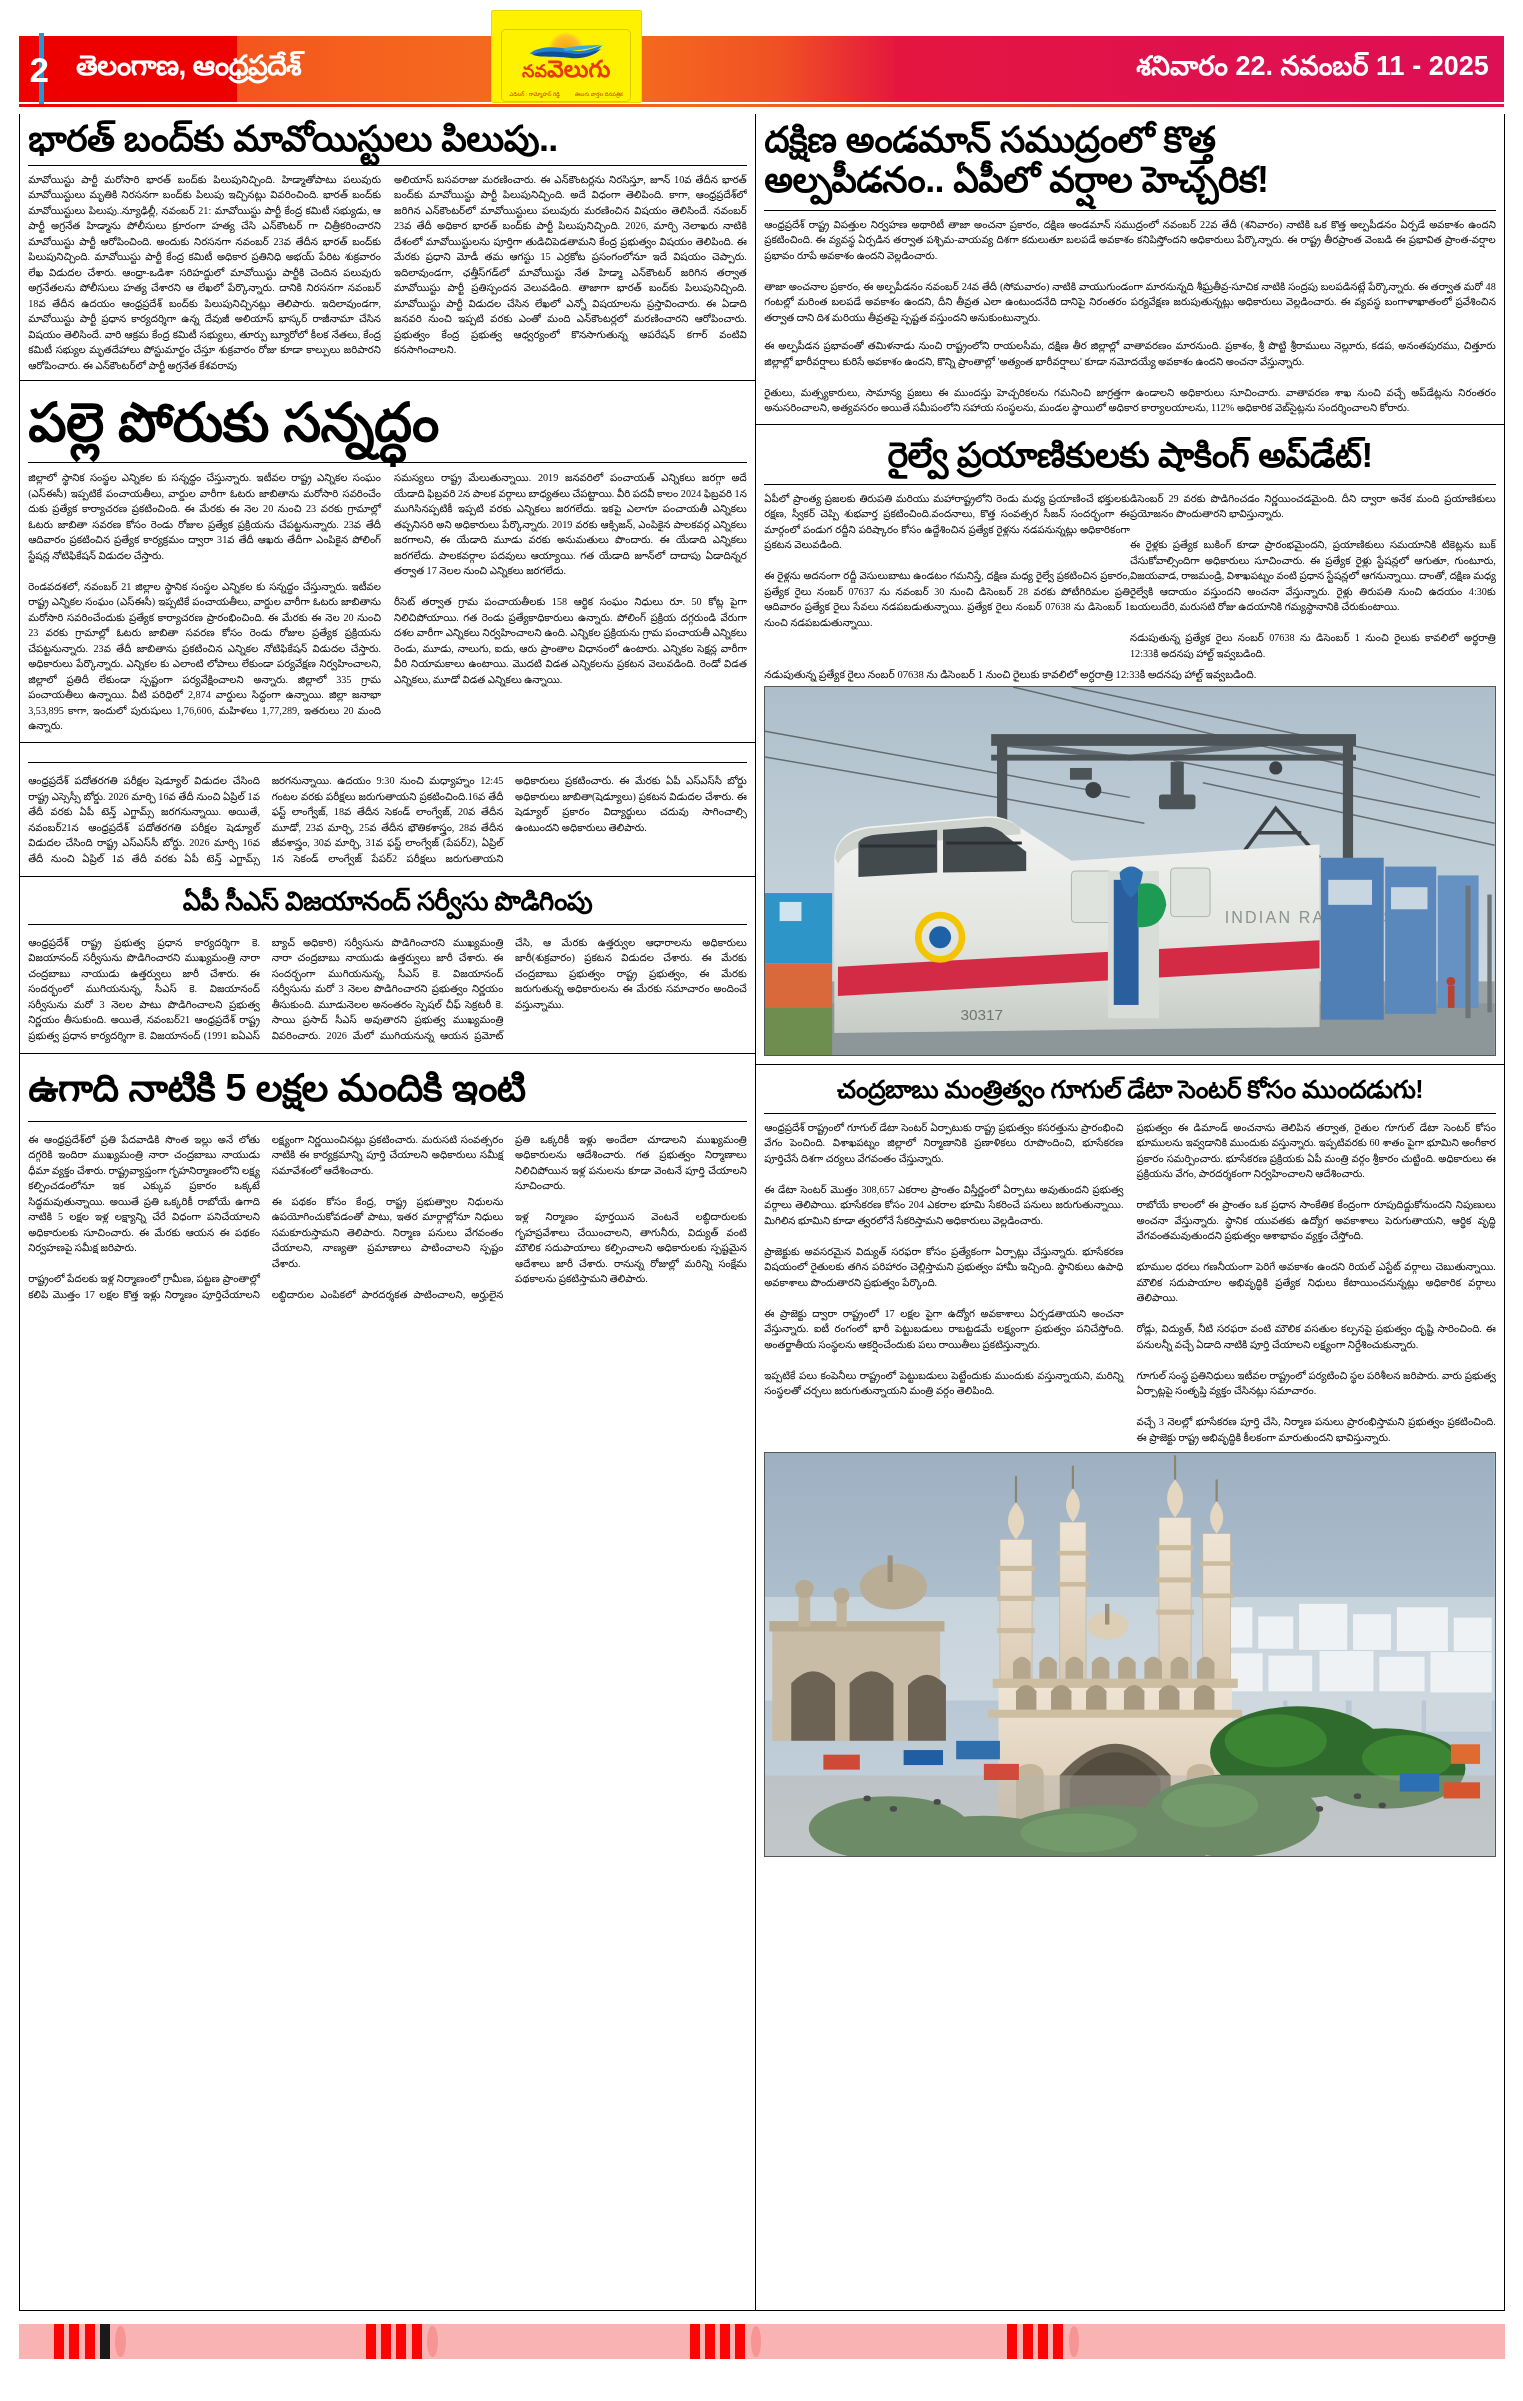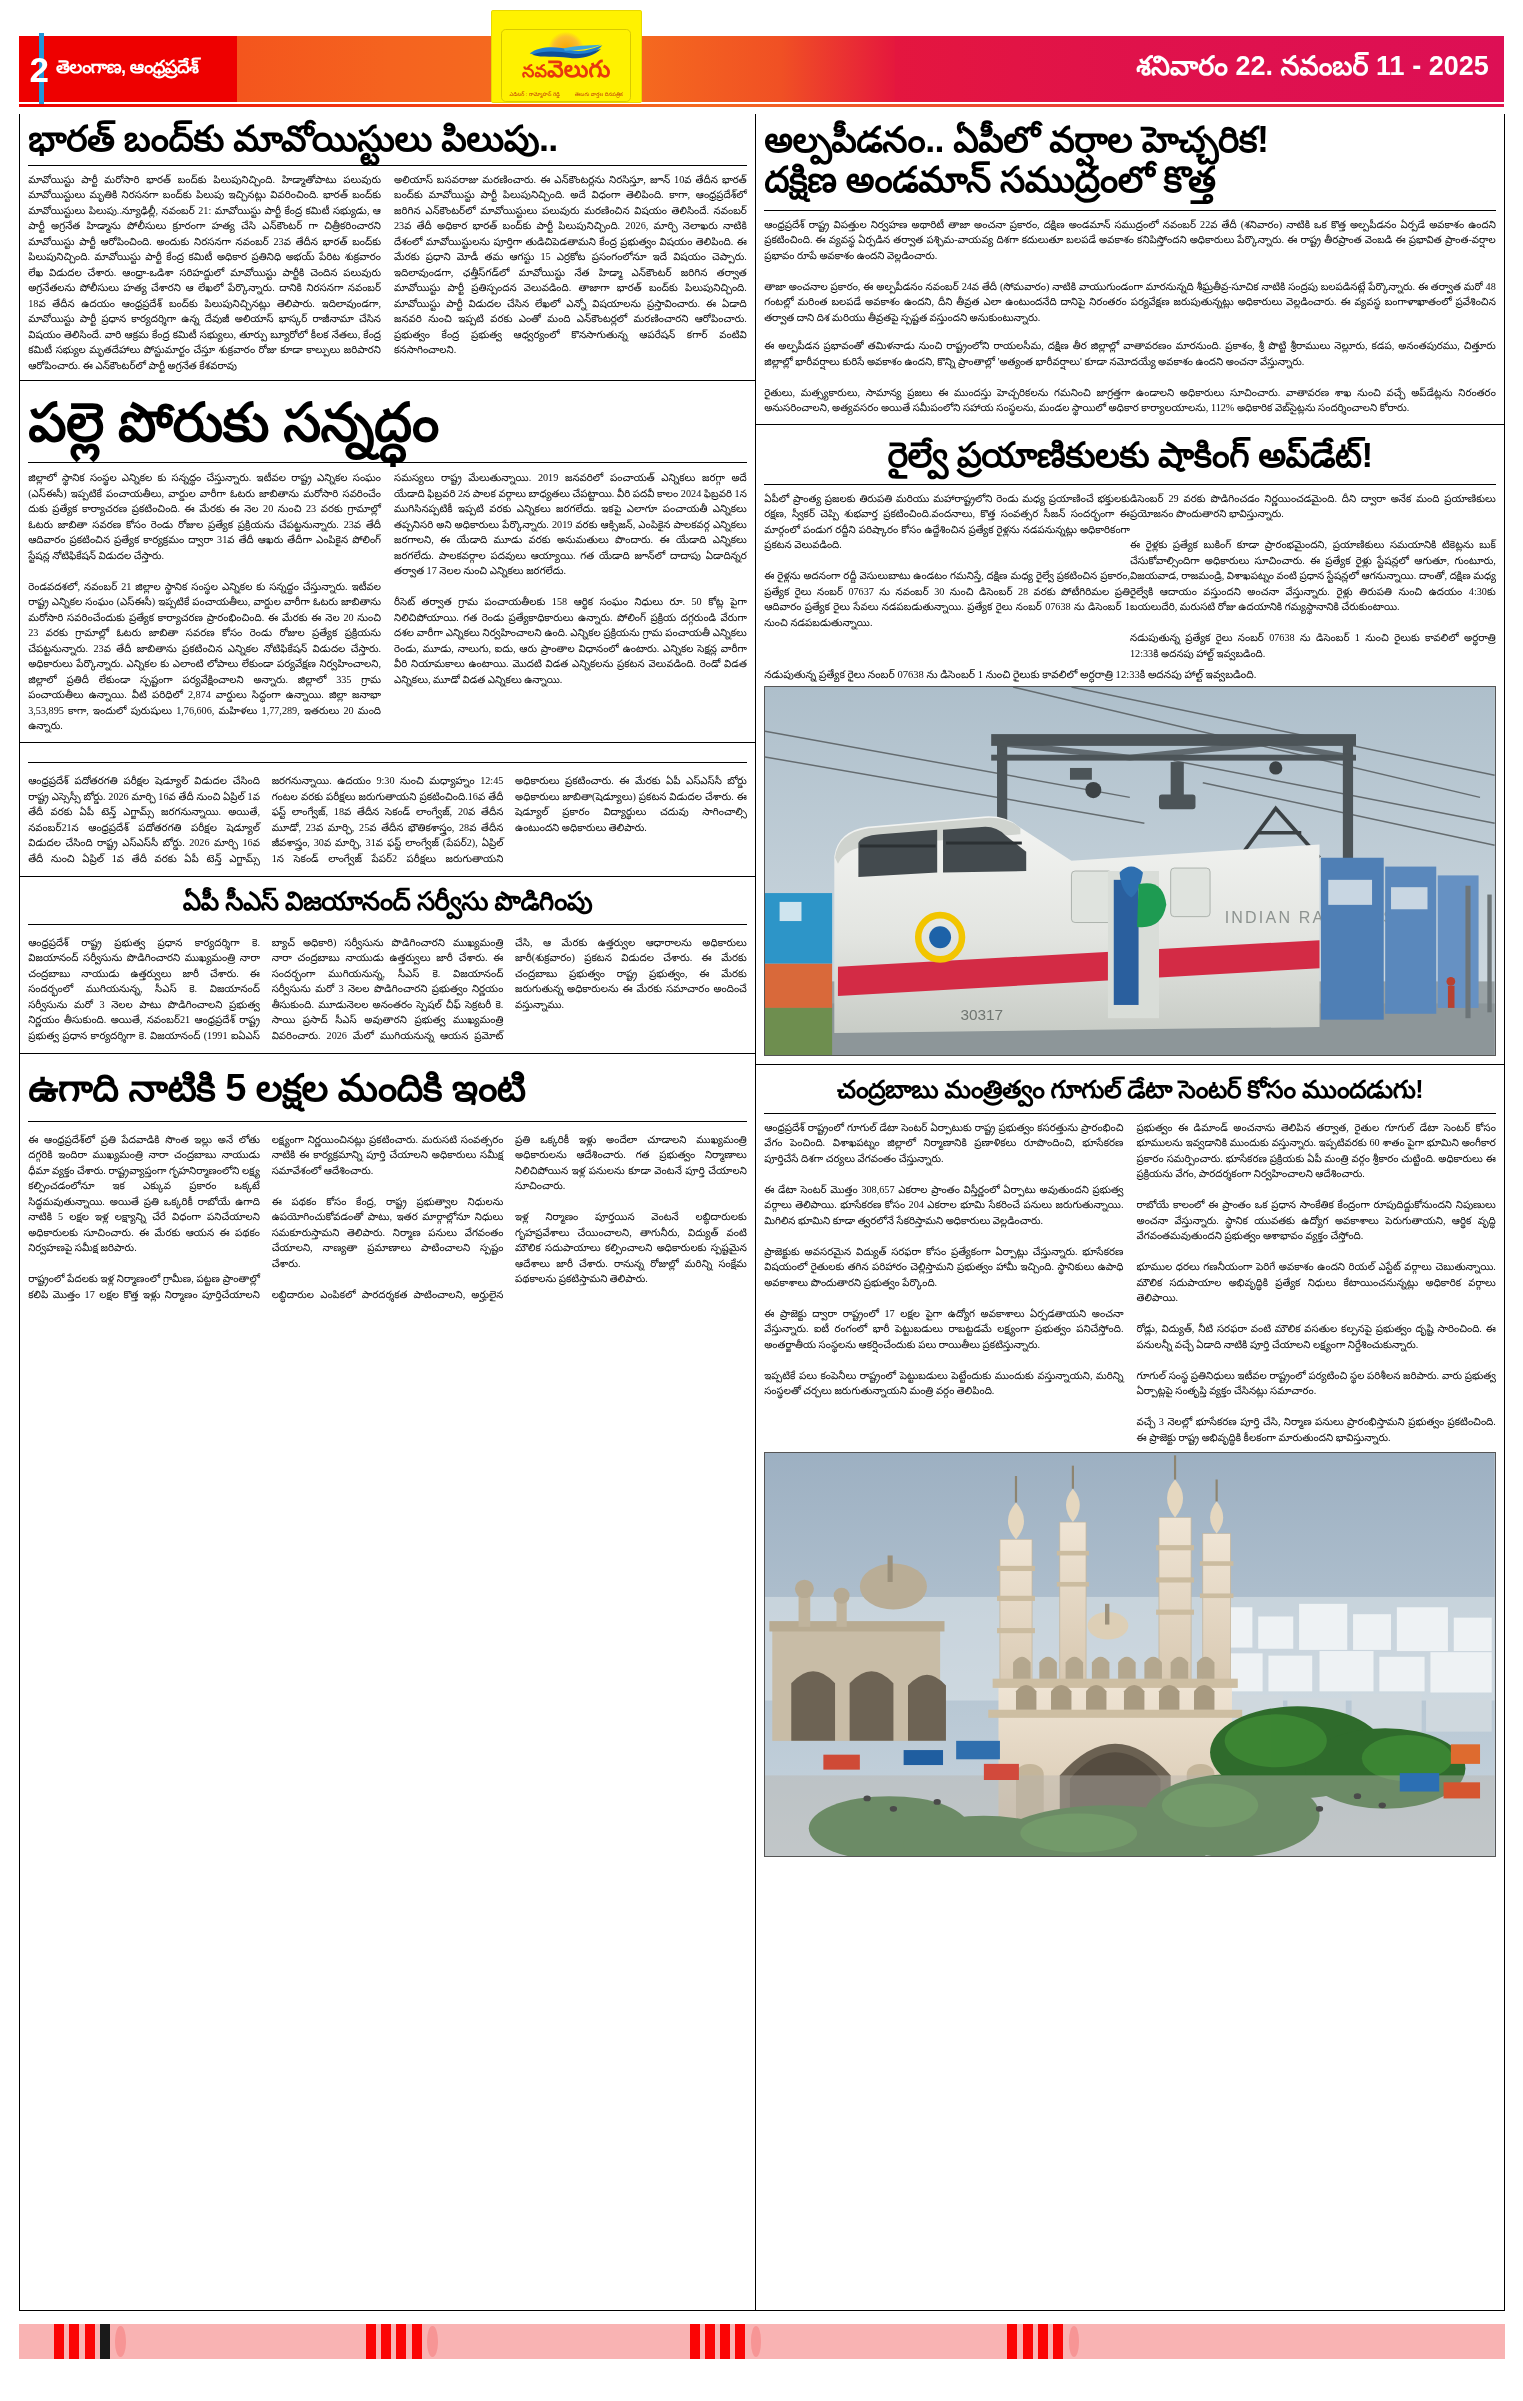--- a/index.html
+++ b/index.html
@@ -28,23 +28,23 @@
   .mh-pagenum {
     color:#fff; font-size:35px; font-weight:bold; line-height:1;
     font-family:"Liberation Sans",sans-serif; margin-right:7px;
     position:relative; z-index:3;
   }
   .mh-pagenum-bar {
     position:absolute; left:20px; top:-3.5px; bottom:-3.5px; width:5.3px;
     background:#2196d9;
   }
   .mh-edition {
-    color:#fff; font-size:18px; font-weight:bold;
+    color:#fff; font-size:28px; font-weight:bold;
     font-family:"Liberation Sans",sans-serif; letter-spacing:-0.6px;
-    position:relative; z-index:3; white-space:nowrap;
+    position:relative; z-index:3; white-space:nowrap;margin-left:20px;
   }
   .mh-grad1 { flex:1; background:linear-gradient(90deg,#f4551d,#f5631f 60%,#f5691f); }
   .mh-logo-slot { width:151px; position:relative; }
   .mh-logo {
     position:absolute; left:0; top:-26px; width:151px; height:93px;
     background:#fff200; border:1.2px solid #e8d800; border-radius:1.8px;
     display:flex; flex-direction:column; align-items:center; justify-content:flex-start;
     padding-top:18px; z-index:6;
   }
   .logo-inner {
@@ -229,22 +229,22 @@
 లబ్ధిదారుల ఎంపికలో పారదర్శకత పాటించాలని, అర్హులైన ప్రతి ఒక్కరికీ ఇళ్లు అందేలా చూడాలని ముఖ్యమంత్రి అధికారులను ఆదేశించారు. గత ప్రభుత్వం నిర్మాణాలు నిలిచిపోయిన ఇళ్ల పనులను కూడా వెంటనే పూర్తి చేయాలని సూచించారు.
 
 ఇళ్ల నిర్మాణం పూర్తయిన వెంటనే లబ్ధిదారులకు గృహప్రవేశాలు చేయించాలని, తాగునీరు, విద్యుత్ వంటి మౌలిక సదుపాయాలు కల్పించాలని అధికారులకు స్పష్టమైన ఆదేశాలు జారీ చేశారు. రానున్న రోజుల్లో మరిన్ని సంక్షేమ పథకాలను ప్రకటిస్తామని తెలిపారు.</p>
     </div>
 
   </div>
 
   <div class="half-right">
 
     <div class="block" style="padding-top:5.9px;">
+      <h1 class="head" style="font-size:36px;line-height:1.12;">దక్షిణ అండమాన్ సముద్రంలో కొత్త</h1>
       <h1 class="head" style="font-size:36px;line-height:1.12;">అల్పపీడనం.. ఏపీలో వర్షాల హెచ్చరిక!</h1>
-      <h1 class="head" style="font-size:36px;line-height:1.12;">దక్షిణ అండమాన్ సముద్రంలో కొత్త</h1>
       <div style="border-top:1.2px solid #000;margin:9.4px 0 5.9px 0;"></div>
       <div style="display:flex;gap:13px;flex-direction:column;">
         <p class="body-1" style="flex:1;white-space:pre-line;">ఆంధ్రప్రదేశ్ రాష్ట్ర విపత్తుల నిర్వహణ అథారిటీ తాజా అంచనా ప్రకారం, దక్షిణ అండమాన్ సముద్రంలో నవంబర్ 22వ తేదీ (శనివారం) నాటికి ఒక కొత్త అల్పపీడనం ఏర్పడే అవకాశం ఉందని ప్రకటించింది. ఈ వ్యవస్థ ఏర్పడిన తర్వాత పశ్చిమ-వాయవ్య దిశగా కదులుతూ బలపడే అవకాశం కనిపిస్తోందని అధికారులు పేర్కొన్నారు. ఈ రాష్ట్ర తీరప్రాంత వెంబడి ఈ ప్రభావిత ప్రాంత-వర్షాల ప్రభావం రూపే అవకాశం ఉందని వెల్లడించారు.
 
 తాజా అంచనాల ప్రకారం, ఈ అల్పపీడనం నవంబర్ 24వ తేదీ (సోమవారం) నాటికి వాయుగుండంగా మారనున్నది శీఘ్రతీవ్ర-సూచిక నాటికి సంద్రపు బలపడినట్లే పేర్కొన్నారు. ఈ తర్వాత మరో 48 గంటల్లో మరింత బలపడే అవకాశం ఉందని, దీని తీవ్రత ఎలా ఉంటుందనేది దానిపై నిరంతరం పర్యవేక్షణ జరుపుతున్నట్లు అధికారులు వెల్లడించారు. ఈ వ్యవస్థ బంగాళాఖాతంలో ప్రవేశించిన తర్వాత దాని దిశ మరియు తీవ్రతపై స్పష్టత వస్తుందని అనుకుంటున్నారు.</p>
         <p class="body-1" style="flex:1;white-space:pre-line;">ఈ అల్పపీడన ప్రభావంతో తమిళనాడు నుంచి రాష్ట్రంలోని రాయలసీమ, దక్షిణ తీర జిల్లాల్లో వాతావరణం మారనుంది. ప్రకాశం, శ్రీ పొట్టి శ్రీరాములు నెల్లూరు, కడప, అనంతపురము, చిత్తూరు జిల్లాల్లో భారీవర్షాలు కురిసే అవకాశం ఉందని, కొన్ని ప్రాంతాల్లో 'అత్యంత భారీవర్షాలు' కూడా నమోదయ్యే అవకాశం ఉందని అంచనా వేస్తున్నారు.
 
 రైతులు, మత్స్యకారులు, సామాన్య ప్రజలు ఈ ముందస్తు హెచ్చరికలను గమనించి జాగ్రత్తగా ఉండాలని అధికారులు సూచించారు. వాతావరణ శాఖ నుంచి వచ్చే అప్‌డేట్లను నిరంతరం అనుసరించాలని, అత్యవసరం అయితే సమీపంలోని సహాయ సంస్థలను, మండల స్థాయిలో అధికార కార్యాలయాలను, 112% అధికారిక వెబ్‌సైట్లను సందర్శించాలని కోరారు.</p>
       </div>
     </div>

